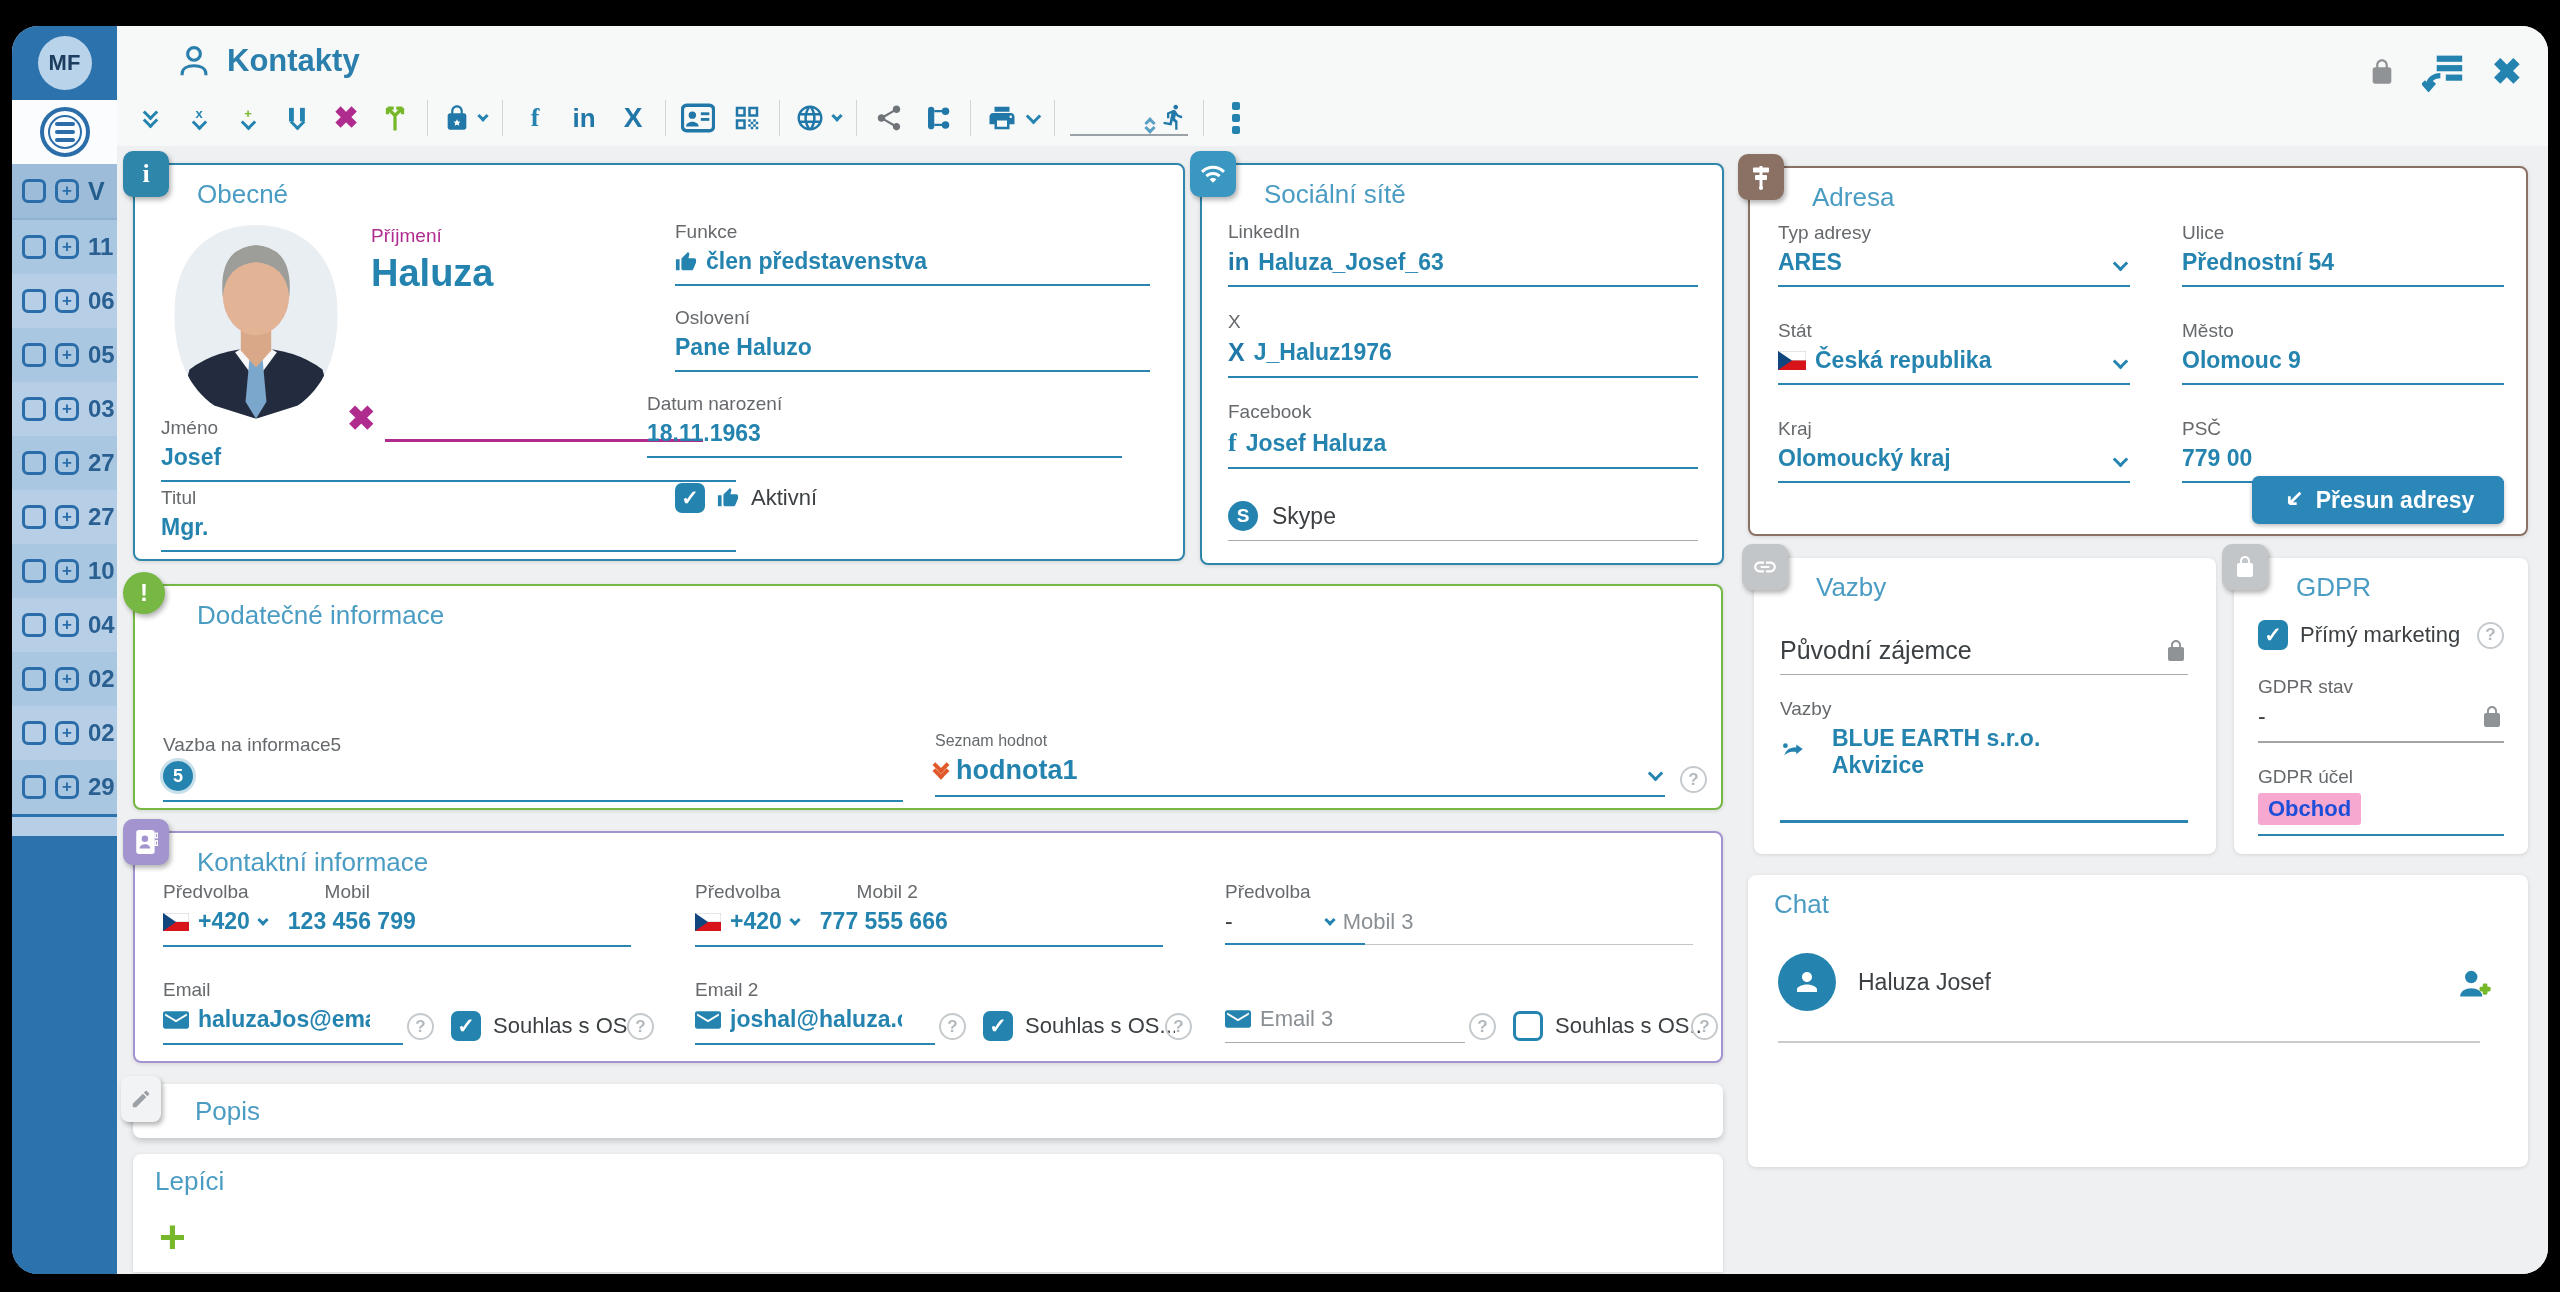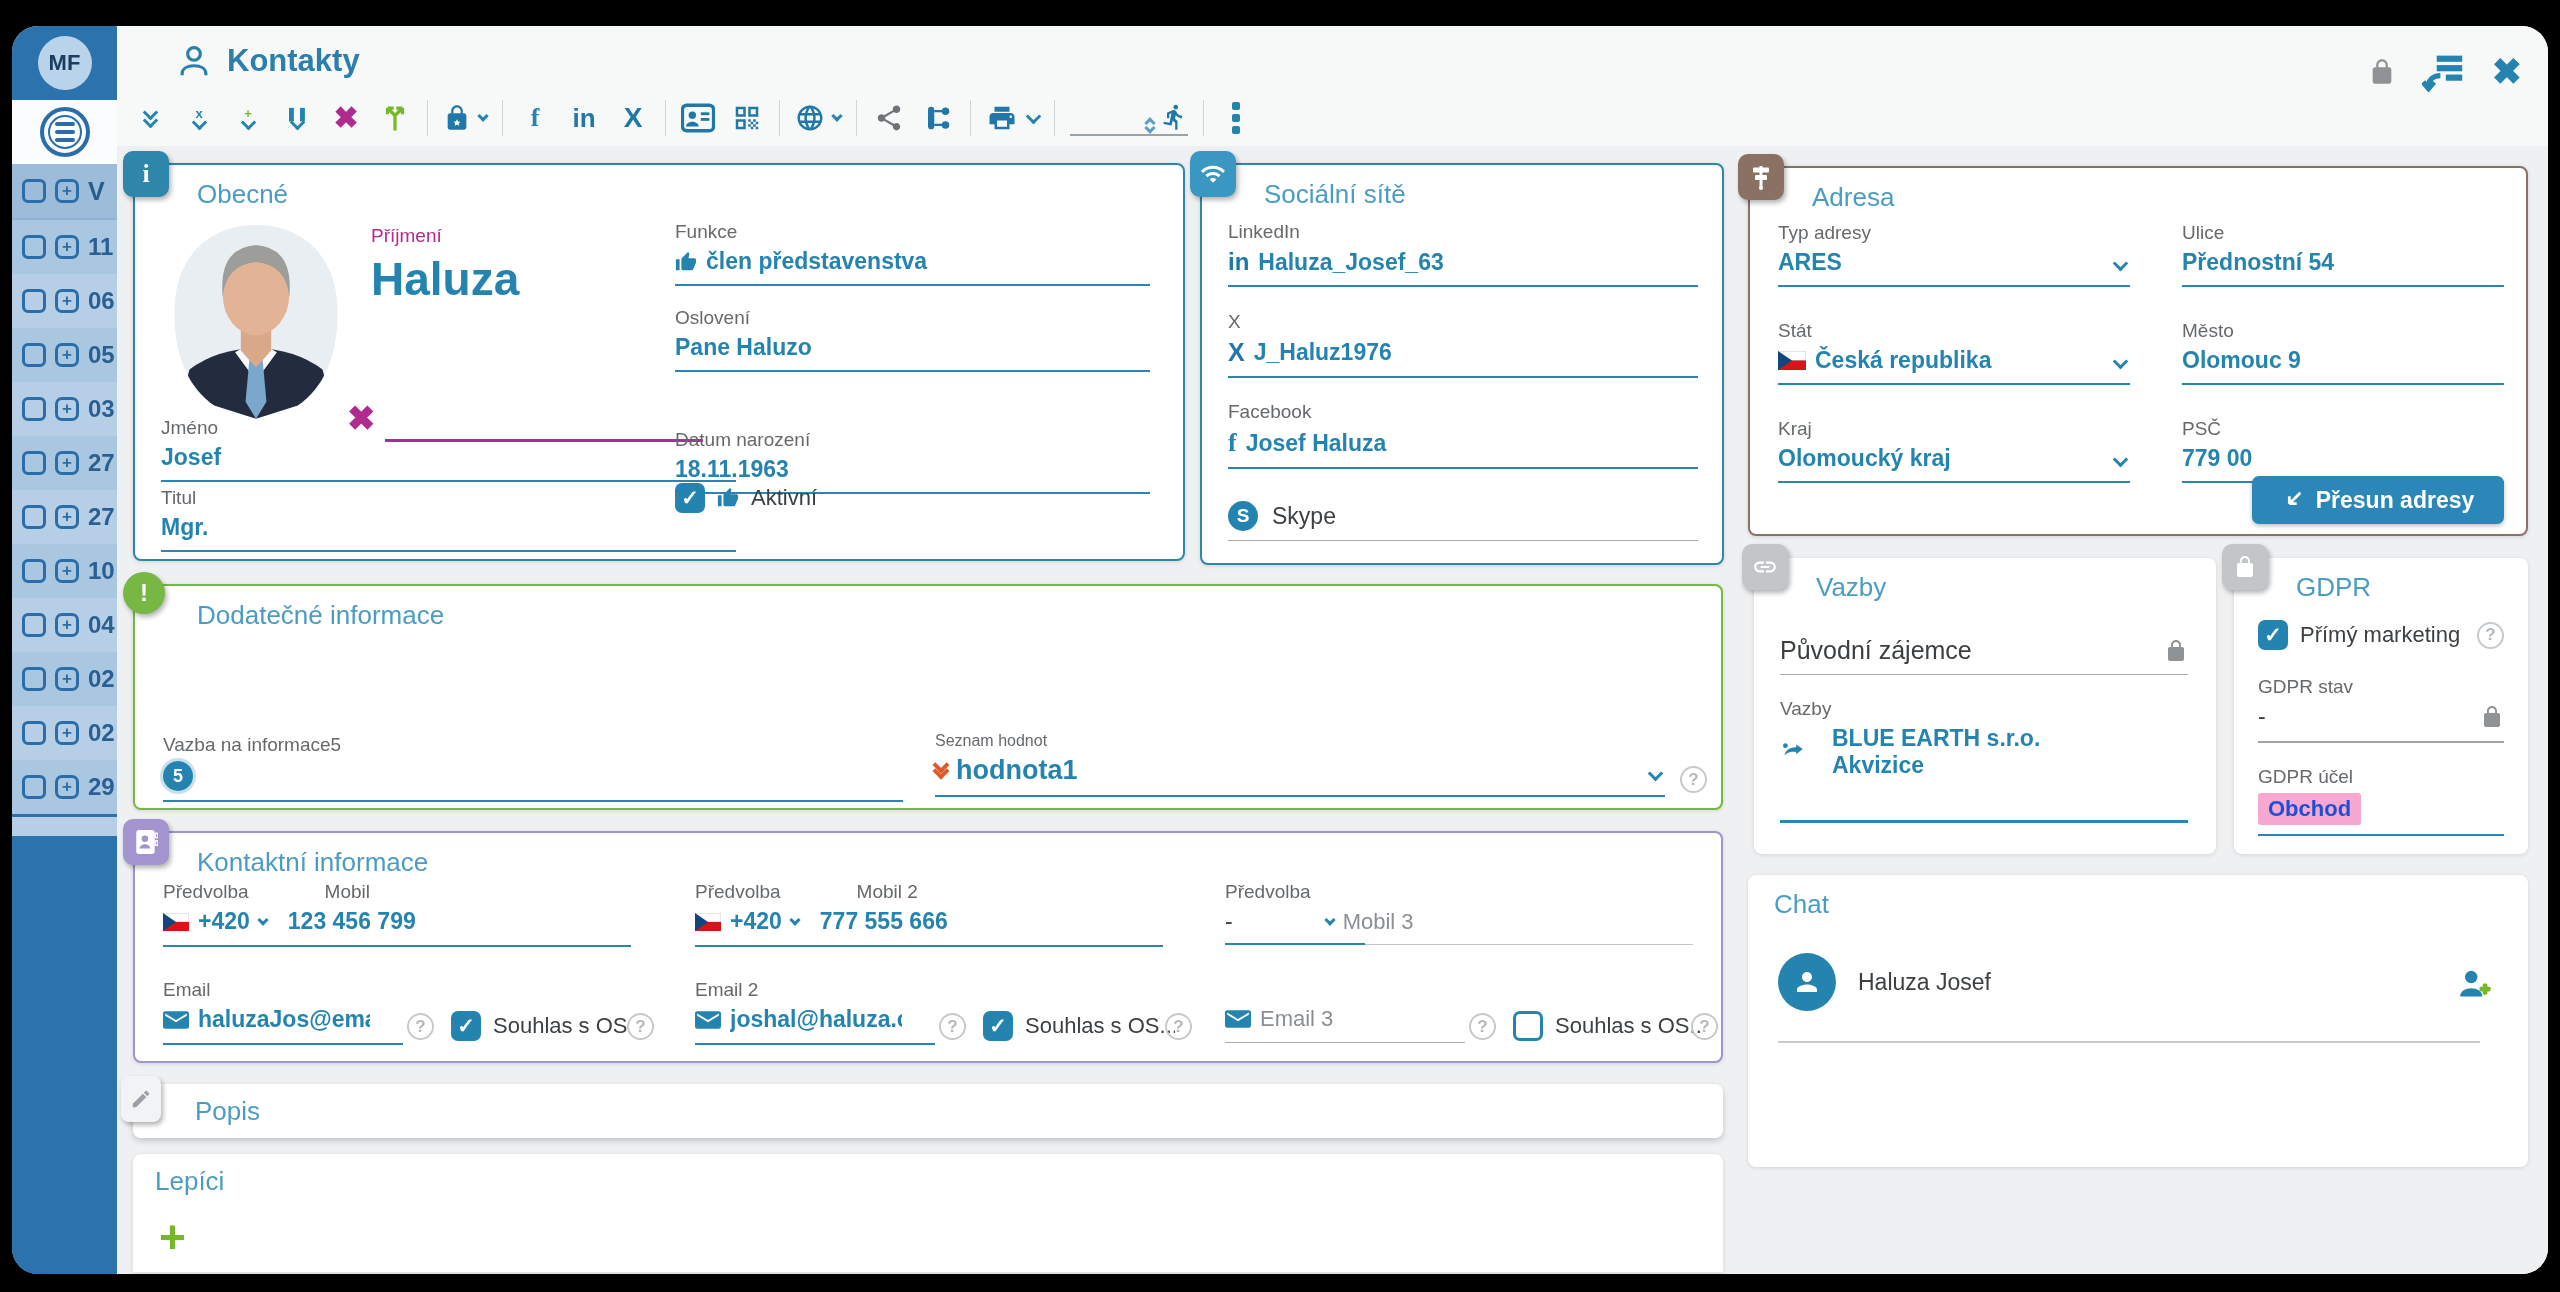--- a/index.html
+++ b/index.html
@@ -322,21 +322,21 @@
         <path d="M8 105 L15 78 Q30 67 50 67 Q70 67 85 78 L92 105 Z" fill="#232c3e"></path>
         <path d="M39 69 L50 84 L61 69 L56 66 L44 66 Z" fill="#f5f7f9"></path>
         <path d="M46.5 73 L53.5 73 L55.5 95 L50 104 L44.5 95 Z" fill="#7ba7cc"></path>
         <path d="M42 56 h16 v12 l-8 9 l-8 -9 Z" fill="#d9a889"></path>
         <ellipse cx="50" cy="39" rx="17.5" ry="21" fill="#e2b495"></ellipse>
         <path d="M32.5 40 Q30 14 50 12.5 Q70 14 67.5 40 Q66 23 50 21.5 Q34 23 32.5 40 Z" fill="#9d9d9a"></path>
       </g>
     </svg>
     <div class="fld" style="left:236px; top:60px;">
       <div class="lbl" style="color:#b02b8e;">Příjmení</div>
-      <div class="val" style="font-size:46px;">Haluza</div>
+      <div class="val" style="font-size:38px;">Haluza</div>
     </div>
     <span class="mag-x" style="position:absolute;left:212px;top:236px;font-size:34px;">✖</span>
     <div style="position:absolute;left:250px;top:274px;width:318px;height:2.5px;background:#b02b8e;"></div>
     <div class="fld ub" style="left:26px; top:252px; width:575px;">
       <div class="lbl">Jméno</div>
       <div class="val">Josef</div>
     </div>
     <div class="fld ub" style="left:26px; top:322px; width:575px;">
       <div class="lbl">Titul</div>
       <div class="val">Mgr.</div>
@@ -347,21 +347,21 @@
         <svg width="22" height="22" viewBox="0 0 24 24" fill="#2484af">
             <path d="M1 21h4V9H1v12zM23 10c0-1.1-.9-2-2-2h-6.31l.95-4.57.03-.32c0-.41-.17-.79-.44-1.06L14.17 1 7.59 7.59C7.22 7.95 7 8.45 7 9v10c0 1.1.9 2 2 2h9c.83 0 1.54-.5 1.84-1.22l3.02-7.05c.09-.23.14-.47.14-.73v-2z"></path>
           </svg>
         <span>člen představenstva</span>
       </div>
     </div>
     <div class="fld ub" style="left:540px; top:142px; width:475px;">
       <div class="lbl">Oslovení</div>
       <div class="val">Pane Haluzo</div>
     </div>
-    <div class="fld ub" style="left:540px; top:228px; width:475px;margin-top:36px;">
+    <div class="fld ub" style="left:512px; top:228px; width:475px;">
       <div class="lbl">Datum narození</div>
       <div class="val">18.11.1963</div>
     </div>
     <div class="fld" style="left:540px; top:318px; display:flex; align-items:center; gap:12px;">
       <span class="cb on"></span>
       <svg width="22" height="22" viewBox="0 0 24 24" fill="#2484af">
           <path d="M1 21h4V9H1v12zM23 10c0-1.1-.9-2-2-2h-6.31l.95-4.57.03-.32c0-.41-.17-.79-.44-1.06L14.17 1 7.59 7.59C7.22 7.95 7 8.45 7 9v10c0 1.1.9 2 2 2h9c.83 0 1.54-.5 1.84-1.22l3.02-7.05c.09-.23.14-.47.14-.73v-2z"></path>
         </svg>
       <span class="cblabel">Aktivní</span>
     </div>

